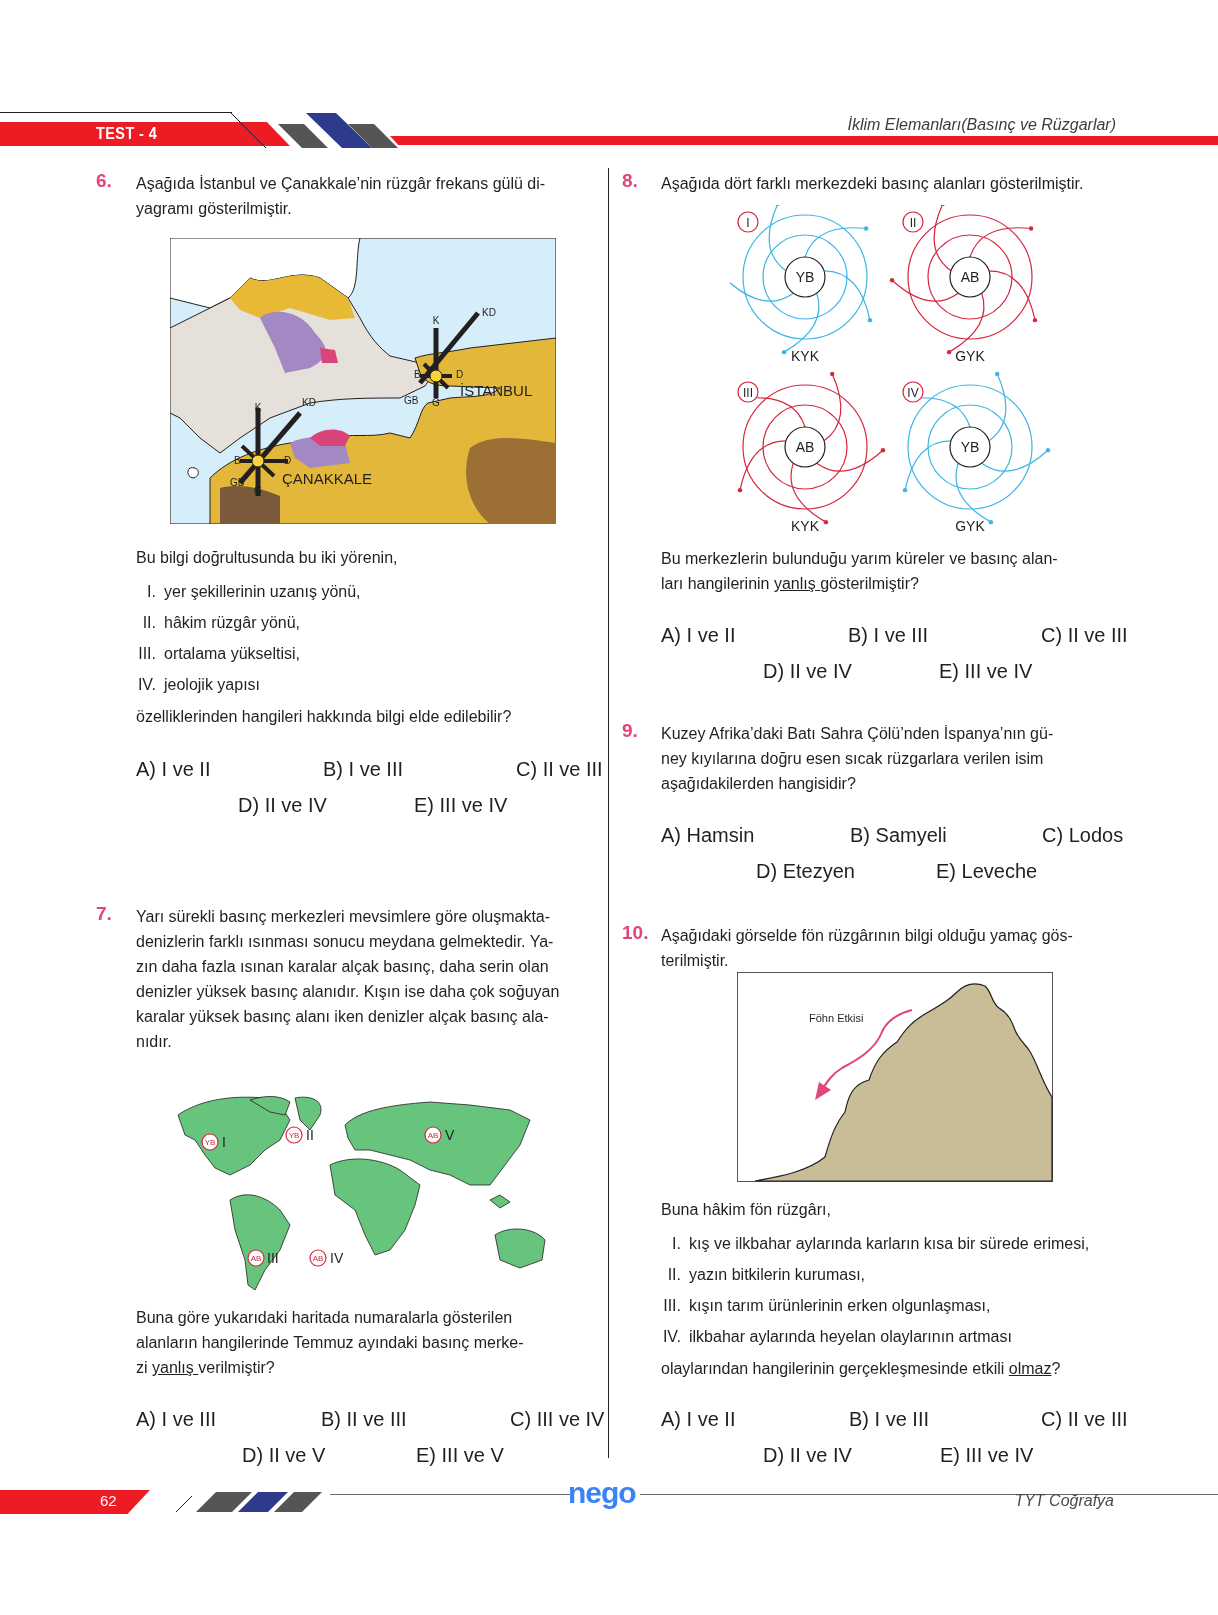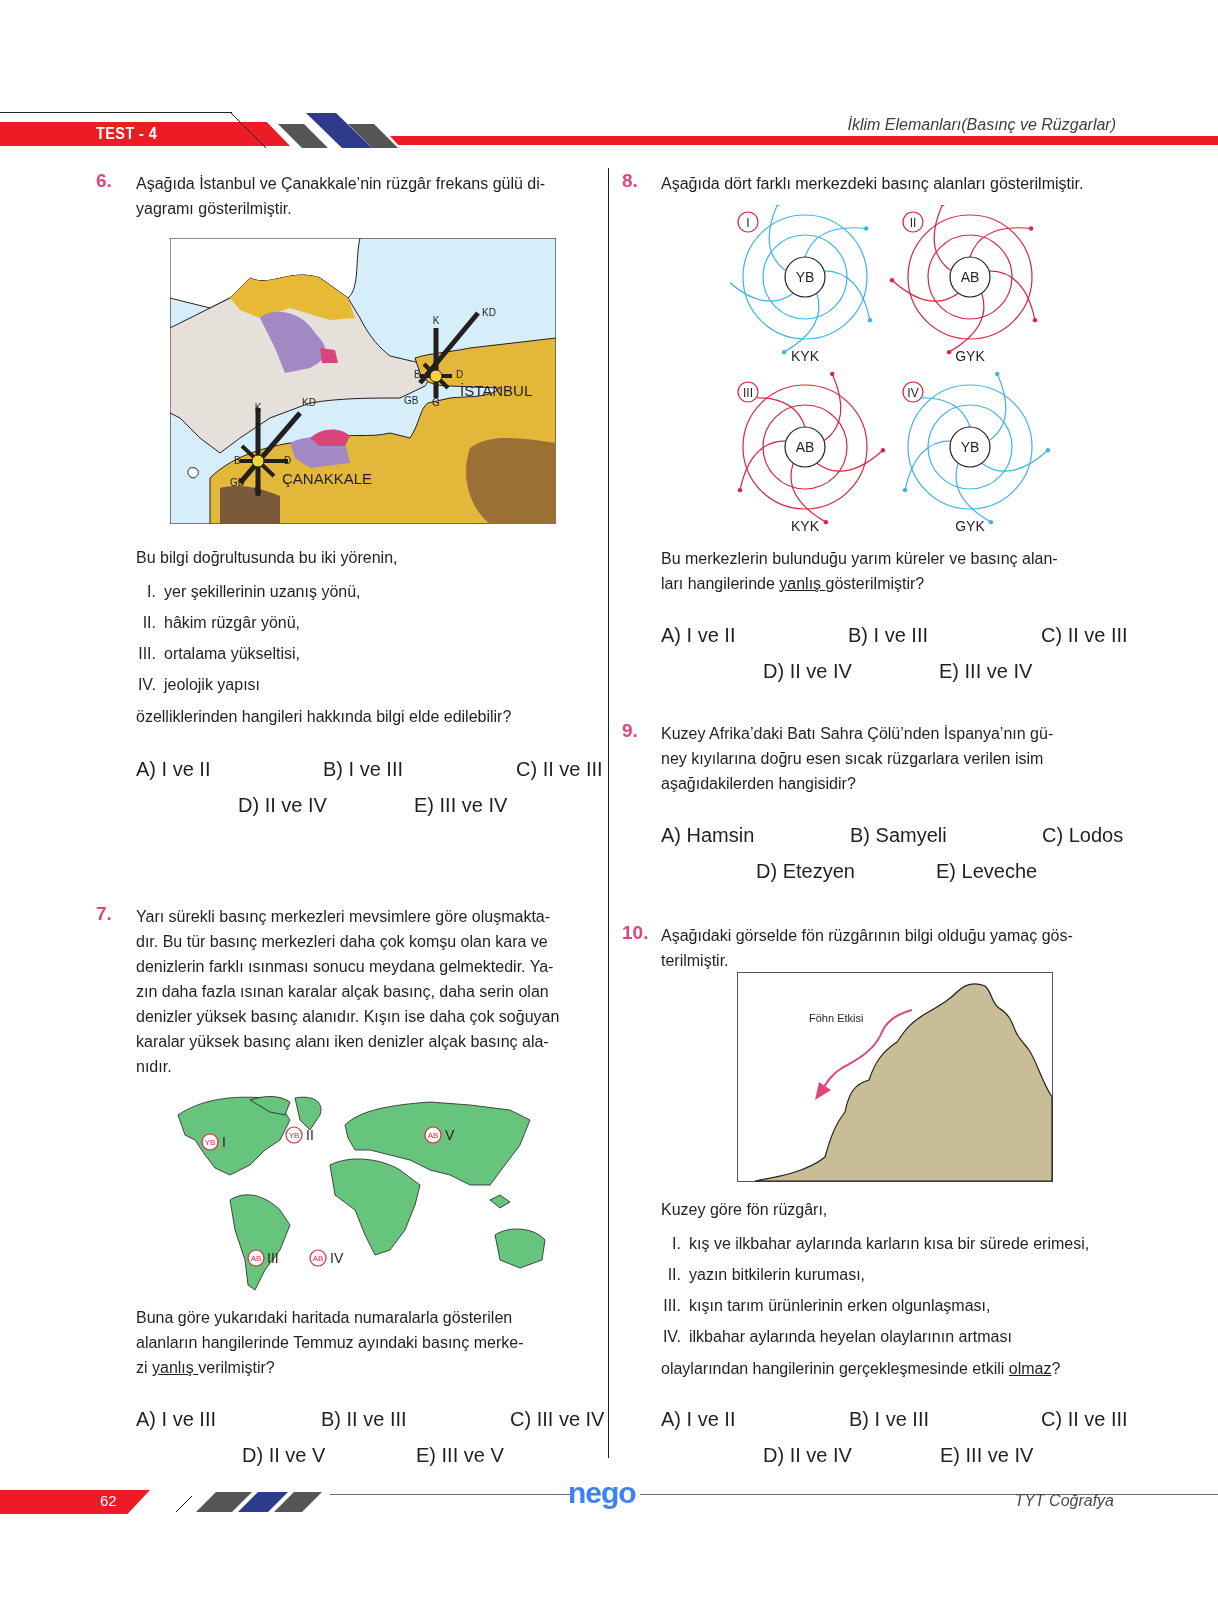--- a/index.html
+++ b/index.html
@@ -118,21 +118,20 @@
 <div class="abs opt" style="left:323px;top:758px">B) I ve III</div>
 <div class="abs opt" style="left:516px;top:758px">C) II ve III</div>
 <div class="abs opt" style="left:238px;top:794px">D) II ve IV</div>
 <div class="abs opt" style="left:414px;top:794px">E) III ve IV</div>
 
 <div class="abs" style="left:96px;top:903px">
   <span class="qnum">7.</span>
 </div>
 <div class="abs qtext" style="left:136px;top:904px;width:470px">
   <div>Yarı sürekli basınç merkezleri mevsimlere göre oluşmakta-</div>
-  <div>dır. Bu tür basınç merkezleri daha çok komşu olan kara ve</div>
   <div>denizlerin farklı ısınması sonucu meydana gelmektedir. Ya-</div>
   <div>zın daha fazla ısınan karalar alçak basınç, daha serin olan</div>
   <div>denizler yüksek basınç alanıdır. Kışın ise daha çok soğuyan</div>
   <div>karalar yüksek basınç alanı iken denizler alçak basınç ala-</div>
   <div>nıdır.</div>
 </div>
 
 <svg class="abs" style="left:170px;top:1090px" width="410" height="205" viewBox="0 0 410 205">
   <g fill="#66c47d" stroke="#231f20" stroke-width="0.8">
     <path d="M8,25 C30,10 60,5 95,8 L110,15 L120,30 L110,50 L95,60 L80,75 L60,85 L45,78 L35,65 L25,50 L15,45 Z"></path>
@@ -261,21 +260,21 @@
       <circle cx="240" cy="242" r="20" fill="#fff" stroke="#231f20" stroke-width="1.2"></circle>
       <text x="240" y="247" text-anchor="middle" font-size="14" fill="#231f20">YB</text>
       <circle cx="183" cy="187" r="10" fill="#fff" stroke="#d7263d" stroke-width="1.2"></circle>
       <text x="183" y="192" text-anchor="middle" font-size="12" fill="#231f20">IV</text>
       <text x="240" y="326" text-anchor="middle" font-size="14" fill="#231f20">GYK</text>
     </g>
   </svg>
 
 <div class="abs qtext bold" style="left:661px;top:546px;width:460px">
   <div>Bu merkezlerin bulunduğu yarım küreler ve basınç alan-</div>
-  <div><span>ları hangilerinde </span><span class="uline">yanlış </span><span>gösterilmiştir?</span></div>
+  <div><span>ları hangilerinin </span><span class="uline">yanlış </span><span>gösterilmiştir?</span></div>
 </div>
 <div class="abs opt" style="left:661px;top:624px">A) I ve II</div>
 <div class="abs opt" style="left:848px;top:624px">B) I ve III</div>
 <div class="abs opt" style="left:1041px;top:624px">C) II ve III</div>
 <div class="abs opt" style="left:763px;top:660px">D) II ve IV</div>
 <div class="abs opt" style="left:939px;top:660px">E) III ve IV</div>
 
 <div class="abs" style="left:622px;top:720px">
   <span class="qnum">9.</span>
 </div>
@@ -299,21 +298,21 @@
 </div>
 
 <svg class="abs" style="left:737px;top:972px" width="316" height="210" viewBox="0 0 316 210">
   <rect x="0.5" y="0.5" width="315" height="209" fill="#ffffff" stroke="#555" stroke-width="1"></rect>
   <path d="M18,209 C40,205 70,200 88,185 C95,160 100,150 108,140 C112,120 118,112 132,108 C138,90 145,80 160,70 C170,55 175,50 188,42 C205,32 212,28 220,20 C228,12 238,10 248,14 C255,20 254,30 262,36 C272,42 275,50 278,58 C282,68 288,72 292,78 C300,90 305,110 315,125 L315,209 Z" fill="#c9bd97" stroke="#231f20" stroke-width="1.2"></path>
   <path d="M175,38 C160,42 150,48 145,60 C138,78 120,88 105,96 C95,102 90,110 85,118" fill="none" stroke="#e0457b" stroke-width="2"></path>
   <polygon points="78,128 82,110 94,118" fill="#e0457b"></polygon>
   <text x="72" y="50" font-size="11" fill="#231f20">Föhn Etkisi</text>
 </svg>
 
-<div class="abs qtext bold" style="left:661px;top:1197px">Kuzey göre fön rüzgârı,</div>
+<div class="abs qtext bold" style="left:661px;top:1197px">Buna hâkim fön rüzgârı,</div>
 <div class="abs" style="left:653px;top:1228px;line-height:31px">
   <div class="item"><span class="rn">I.</span><span>kış ve ilkbahar aylarında karların kısa bir sürede erimesi,</span></div>
   <div class="item"><span class="rn">II.</span><span>yazın bitkilerin kuruması,</span></div>
   <div class="item"><span class="rn">III.</span><span>kışın tarım ürünlerinin erken olgunlaşması,</span></div>
   <div class="item"><span class="rn">IV.</span><span>ilkbahar aylarında heyelan olaylarının artması</span></div>
 </div>
 <div class="abs qtext bold" style="left:661px;top:1356px">
   <span>olaylarından hangilerinin gerçekleşmesinde etkili </span><span class="uline">olmaz</span><span>?</span>
 </div>
 <div class="abs opt" style="left:661px;top:1408px">A) I ve II</div>

